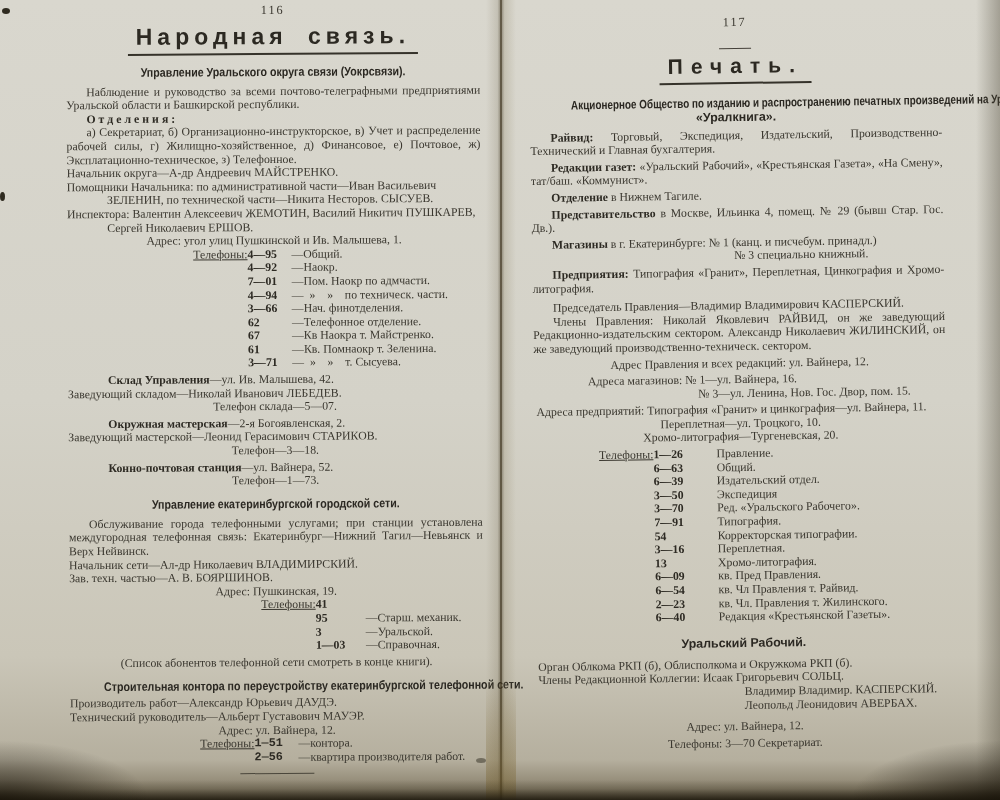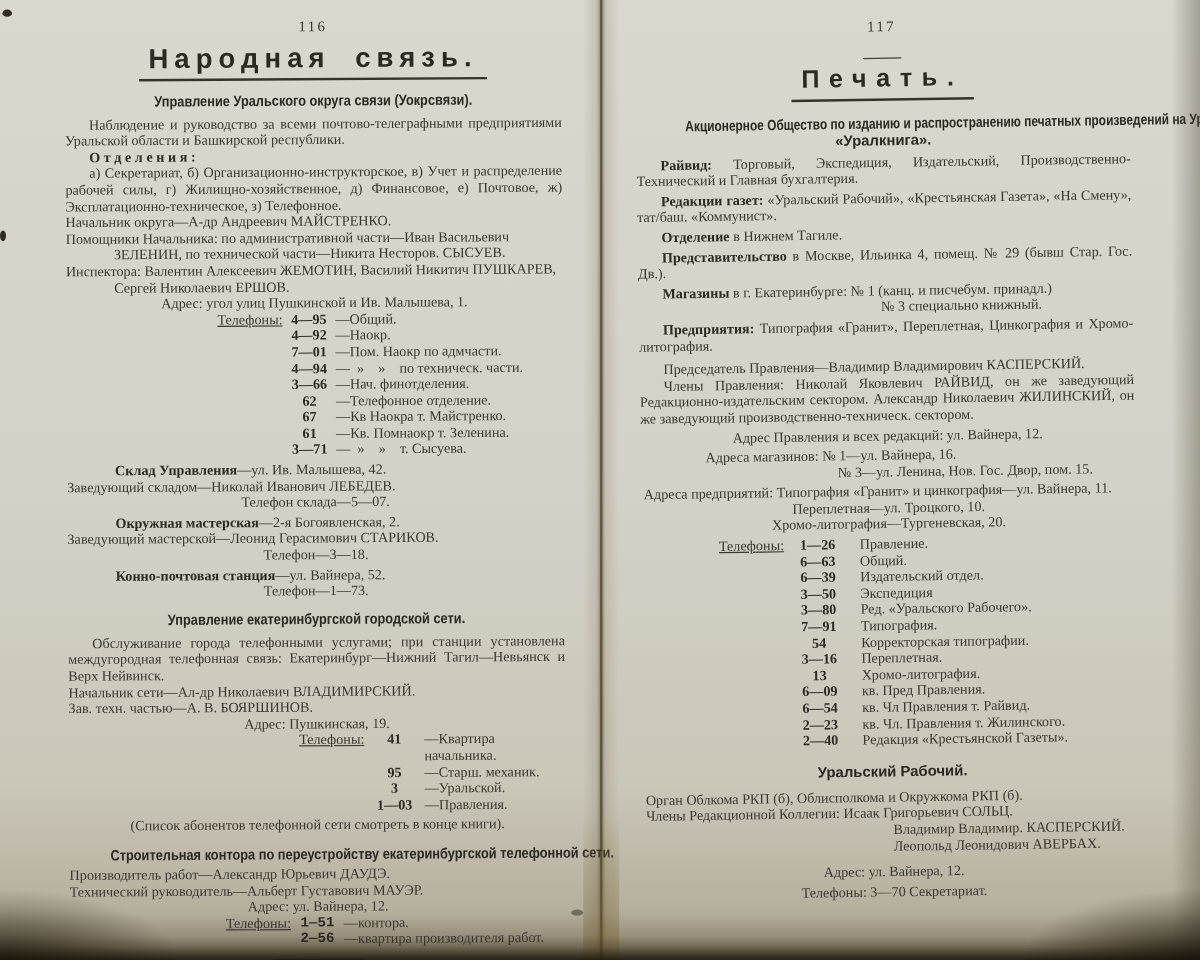--- a/index.html
+++ b/index.html
@@ -15,21 +15,21 @@
   .edge-bottom{position:absolute;left:0;right:0;bottom:0;height:20px;pointer-events:none;
     background:linear-gradient(180deg,rgba(40,34,20,0) 0%,rgba(40,34,20,.25) 45%,rgba(30,25,14,.9) 100%);}
   .edge-right{position:absolute;top:0;bottom:0;right:0;width:24px;pointer-events:none;
     background:linear-gradient(270deg,rgba(74,68,52,.38),rgba(74,68,52,0));}
   .corner{position:absolute;width:150px;height:60px;bottom:0;pointer-events:none;}
   .corner.bl{left:0;background:radial-gradient(ellipse at 0% 100%,rgba(25,20,10,.75),rgba(25,20,10,0) 70%);}
   .corner.br{right:0;background:radial-gradient(ellipse at 100% 100%,rgba(25,20,10,.8),rgba(25,20,10,0) 70%);}
   .speck{position:absolute;background:#2f2b20;border-radius:50%;pointer-events:none;}
   
   .page{position:absolute;top:0;height:100%;box-sizing:border-box;font-size:11.8px;line-height:13.6px;}
-  .page-left{left:0;width:494px;padding:16px 24px 0 56px;}
+  .page-left{left:12px;width:494px;padding:4px 24px 0 56px;}
   .page-right{left:508px;width:470px;padding:16px 32px 0 26px;}
   .page-inner.rotl{transform:rotate(-0.35deg);}
   .page-inner.rotr{transform:rotate(-0.85deg);}
   p{margin:0;}
   .sp{margin-top:3px;}
   .sp6{margin-top:6px;}
   .b{font-weight:bold;color:#2d2a23;text-align:right;}
   .par{text-indent:1.7em;text-align:justify;}
   .hang{padding-left:3.4em;text-indent:-3.4em;}
   .centered{text-align:center;}
@@ -43,21 +43,21 @@
   .mt-right{font-size:21px;letter-spacing:8px;word-spacing:6px;line-height:24px;}
   .subhead{font-family:"Liberation Sans","DejaVu Sans",sans-serif;font-weight:bold;font-size:12.4px;
     line-height:14px;text-align:center;color:#2b2822;margin:0 0 6px;}
   .subhead .cond{display:inline-block;white-space:nowrap;transform:scaleX(.86);transform-origin:center;}
   .label-sp{letter-spacing:3px;text-indent:1.7em;font-weight:bold;color:#2e2b24;}
   .lead-line{margin-left:40px;}
   
   .phone-block{display:flex;align-items:flex-start;}
   .phones-label{flex:none;text-decoration:underline;}
   .phone-row{display:flex;}
-  .pnum{display:inline-block;text-align:center;font-weight:bold;color:#2d2a23;white-space:pre;}
+  .pnum{display:inline-block;text-align:left;font-weight:bold;color:#2d2a23;white-space:pre;}
   .ptext{white-space:pre-wrap;}
   .pb-uok{margin-left:126px;}  .pb-uok .pnum{min-width:44px;}
   .pb-city{margin-left:192px;} .pb-city .pnum{min-width:50px;}
   .pb-con{margin-left:130px;}  .pb-con .pnum{min-width:44px;font-family:Liberation Mono, monospace;}
   .pb-right{margin-left:64px;} .pb-right .pnum{min-width:56px;}
   .pb-right .ptext{padding-left:7px;}
   .divider{width:74px;height:1px;background:#4a463b;margin:9px auto 0;}
   
   .shop2{margin-left:202px;}
   .addr-board{text-align:center;}
@@ -155,36 +155,35 @@
       <p class="par">Обслуживание города телефонными услугами; при станции установлена междугородная телефонная связь: Екатеринбург—Нижний Тагил—Невьянск и Верх Нейвинск.</p>
       <p>Начальник сети—Ал-др Николаевич ВЛАДИМИРСКИЙ.</p>
       <p>Зав. техн. частью—А. В. БОЯРШИНОВ.</p>
       <p class="centered">Адрес: Пушкинская, 19.</p>
       <div class="phone-block pb-city">
         <span class="phones-label">Телефоны:</span>
         <div class="phone-rows">
 
             <div class="phone-row">
               <span class="pnum">41</span>
-              <span class="ptext">—Квартира начальника.</span>
             </div>
 
             <div class="phone-row">
               <span class="pnum">95</span>
               <span class="ptext">—Старш. механик.</span>
             </div>
 
             <div class="phone-row">
               <span class="pnum">3</span>
               <span class="ptext">—Уральской.</span>
             </div>
 
             <div class="phone-row">
               <span class="pnum">1—03</span>
-              <span class="ptext">—Правления.</span>
+              <span class="ptext">—Справочная.</span>
             </div>
           </div>
       </div>
       <p class="centered sp">(Список абонентов телефонной сети смотреть в конце книги).</p>
 
       <h2 class="subhead" style="margin-top:10px;margin-bottom:3px;"><span class="cond">Строительная контора по переустройству екатеринбургской телефонной сети.</span></h2>
       <p>Производитель работ—Александр Юрьевич ДАУДЭ.</p>
       <p>Технический руководитель—Альберт Густавович МАУЭР.</p>
       <p class="centered">Адрес: ул. Вайнера, 12.</p>
       <div class="phone-block pb-con">
@@ -263,21 +262,21 @@
               <span class="pnum">6—39</span>
               <span class="ptext">Издательский отдел.</span>
             </div>
 
             <div class="phone-row">
               <span class="pnum">3—50</span>
               <span class="ptext">Экспедиция</span>
             </div>
 
             <div class="phone-row">
-              <span class="pnum">3—80</span>
+              <span class="pnum">3—70</span>
               <span class="ptext">Ред. «Уральского Рабочего».</span>
             </div>
 
             <div class="phone-row">
               <span class="pnum">7—91</span>
               <span class="ptext">Типография.</span>
             </div>
 
             <div class="phone-row">
               <span class="pnum">54</span>
@@ -303,21 +302,21 @@
               <span class="pnum">6—54</span>
               <span class="ptext">кв. Чл Правления т. Райвид.</span>
             </div>
 
             <div class="phone-row">
               <span class="pnum">2—23</span>
               <span class="ptext">кв. Чл. Правления т. Жилинского.</span>
             </div>
 
             <div class="phone-row">
-              <span class="pnum">2—40</span>
+              <span class="pnum">6—40</span>
               <span class="ptext">Редакция «Крестьянской Газеты».</span>
             </div>
           </div>
       </div>
 
       <h2 class="subhead" style="margin-top:12px;margin-bottom:8px;"><span>Уральский Рабочий.</span></h2>
       <p>Орган Облкома РКП (б), Облисполкома и Окружкома РКП (б).</p>
       <p><span>Члены Редакционной Коллегии:</span> <span>Исаак Григорьевич СОЛЬЦ.</span></p>
       <p class="ed-ind">Владимир Владимир. КАСПЕРСКИЙ.</p>
       <p class="ed-ind">Леопольд Леонидович АВЕРБАХ.</p>

